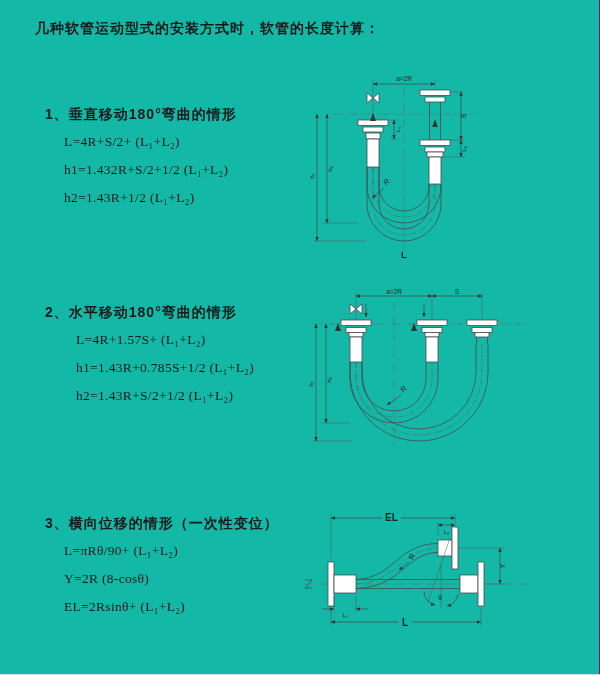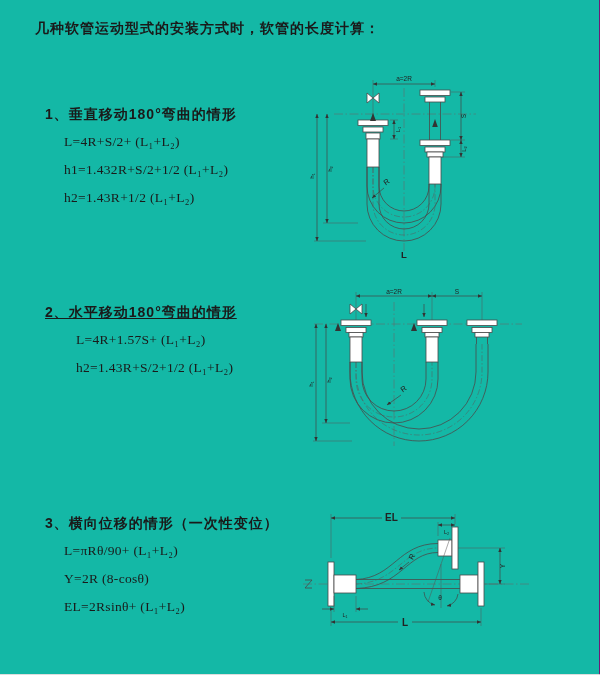--- a/index.html
+++ b/index.html
@@ -91,23 +91,24 @@
         <text font-size="6" text-anchor="middle" x="5.5" y="106" transform="rotate(-90 5.5 106)">h₁</text>
         <line class="dim" x1="19" y1="44" x2="19" y2="153" marker-start="url(#a1)" marker-end="url(#a1)"></line>
         <text font-size="6" text-anchor="middle" x="24" y="99" transform="rotate(-90 24 99)">h₂</text>
         <text font-size="7.5" text-anchor="middle" x="80" y="114" transform="rotate(-35 80 114)">R</text>
         <line class="dim" x1="76" y1="118" x2="64" y2="128" marker-end="url(#a1)"></line>
         <text font-size="9.5" font-weight="600" text-anchor="middle" x="96" y="188">L</text>
       </g>
     </svg>
   </div>
 
-  <div class="sec-heading" style="left:45px;top:304px;text-decoration:underline;">2、水平移动180°弯曲的情形</div>
+  <div class="sec-heading" style="left:45px;top:304px;">2、水平移动180°弯曲的情形</div>
   <div class="formula-block" style="left:76px;top:326px;">
     <div>L=4R+1.57S+ (L₁+L₂)</div>
+    <div>h1=1.43R+0.785S+1/2 (L₁+L₂)</div>
     <div>h2=1.43R+S/2+1/2 (L₁+L₂)</div>
   </div>
 
   <div class="diagram" style="left:306px;top:284px;">
     <svg width="222" height="172" viewBox="0 0 222 172">
       <defs>
         <marker id="a2" viewBox="0 0 10 10" refX="9.5" refY="5" markerWidth="6" markerHeight="6" orient="auto-start-reverse">
             <path d="M0 1 L10 5 L0 9 Z" fill="#333"></path>
           </marker>
         <pattern id="p2" width="4" height="4" patternUnits="userSpaceOnUse">

